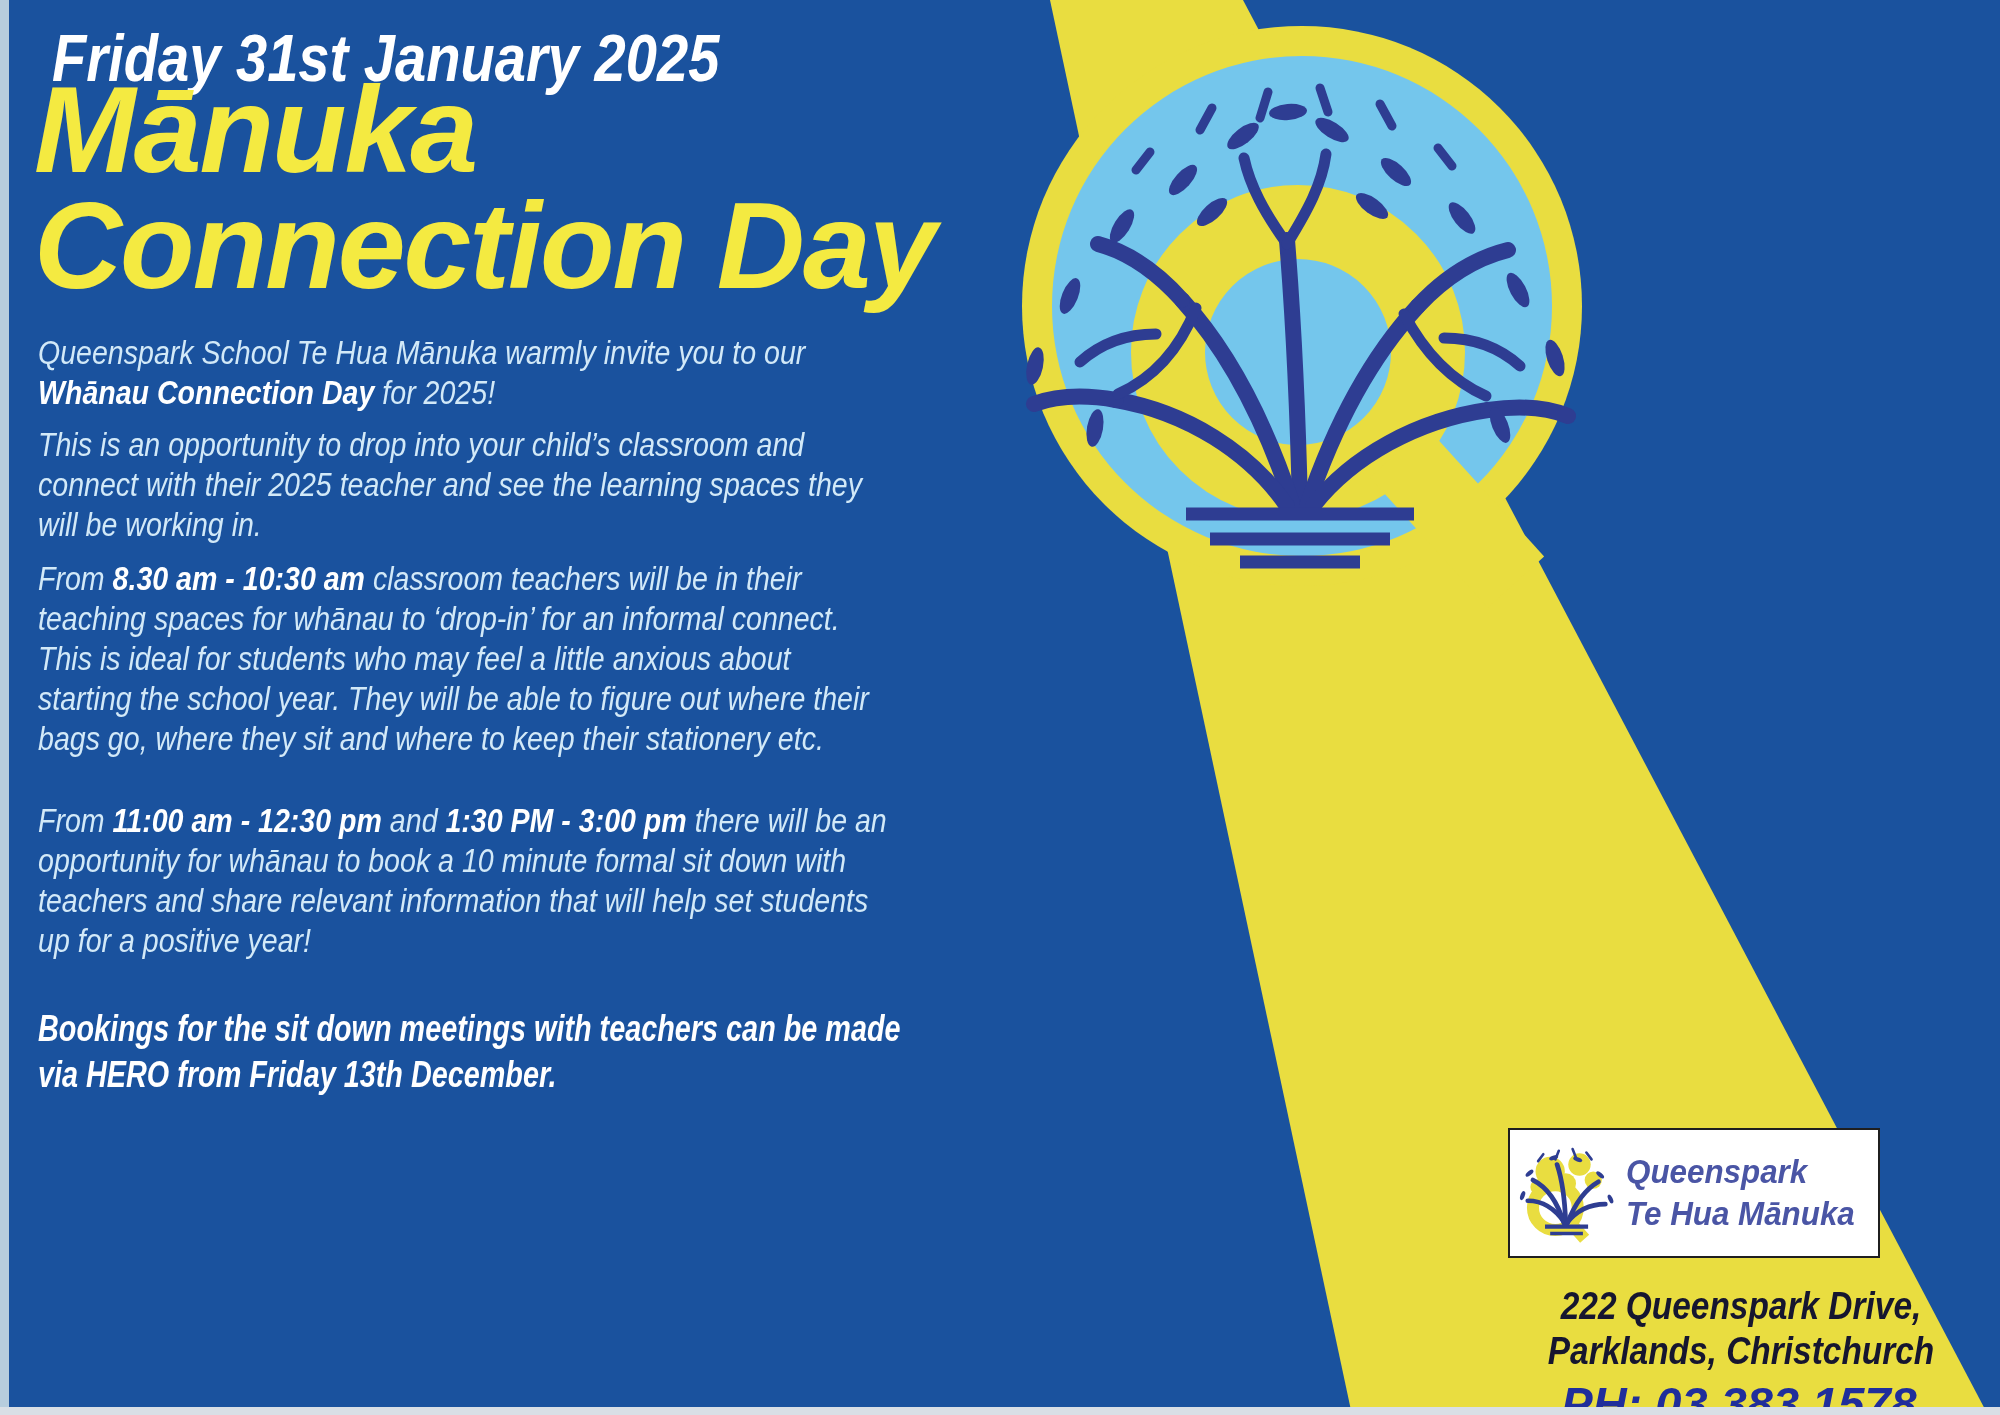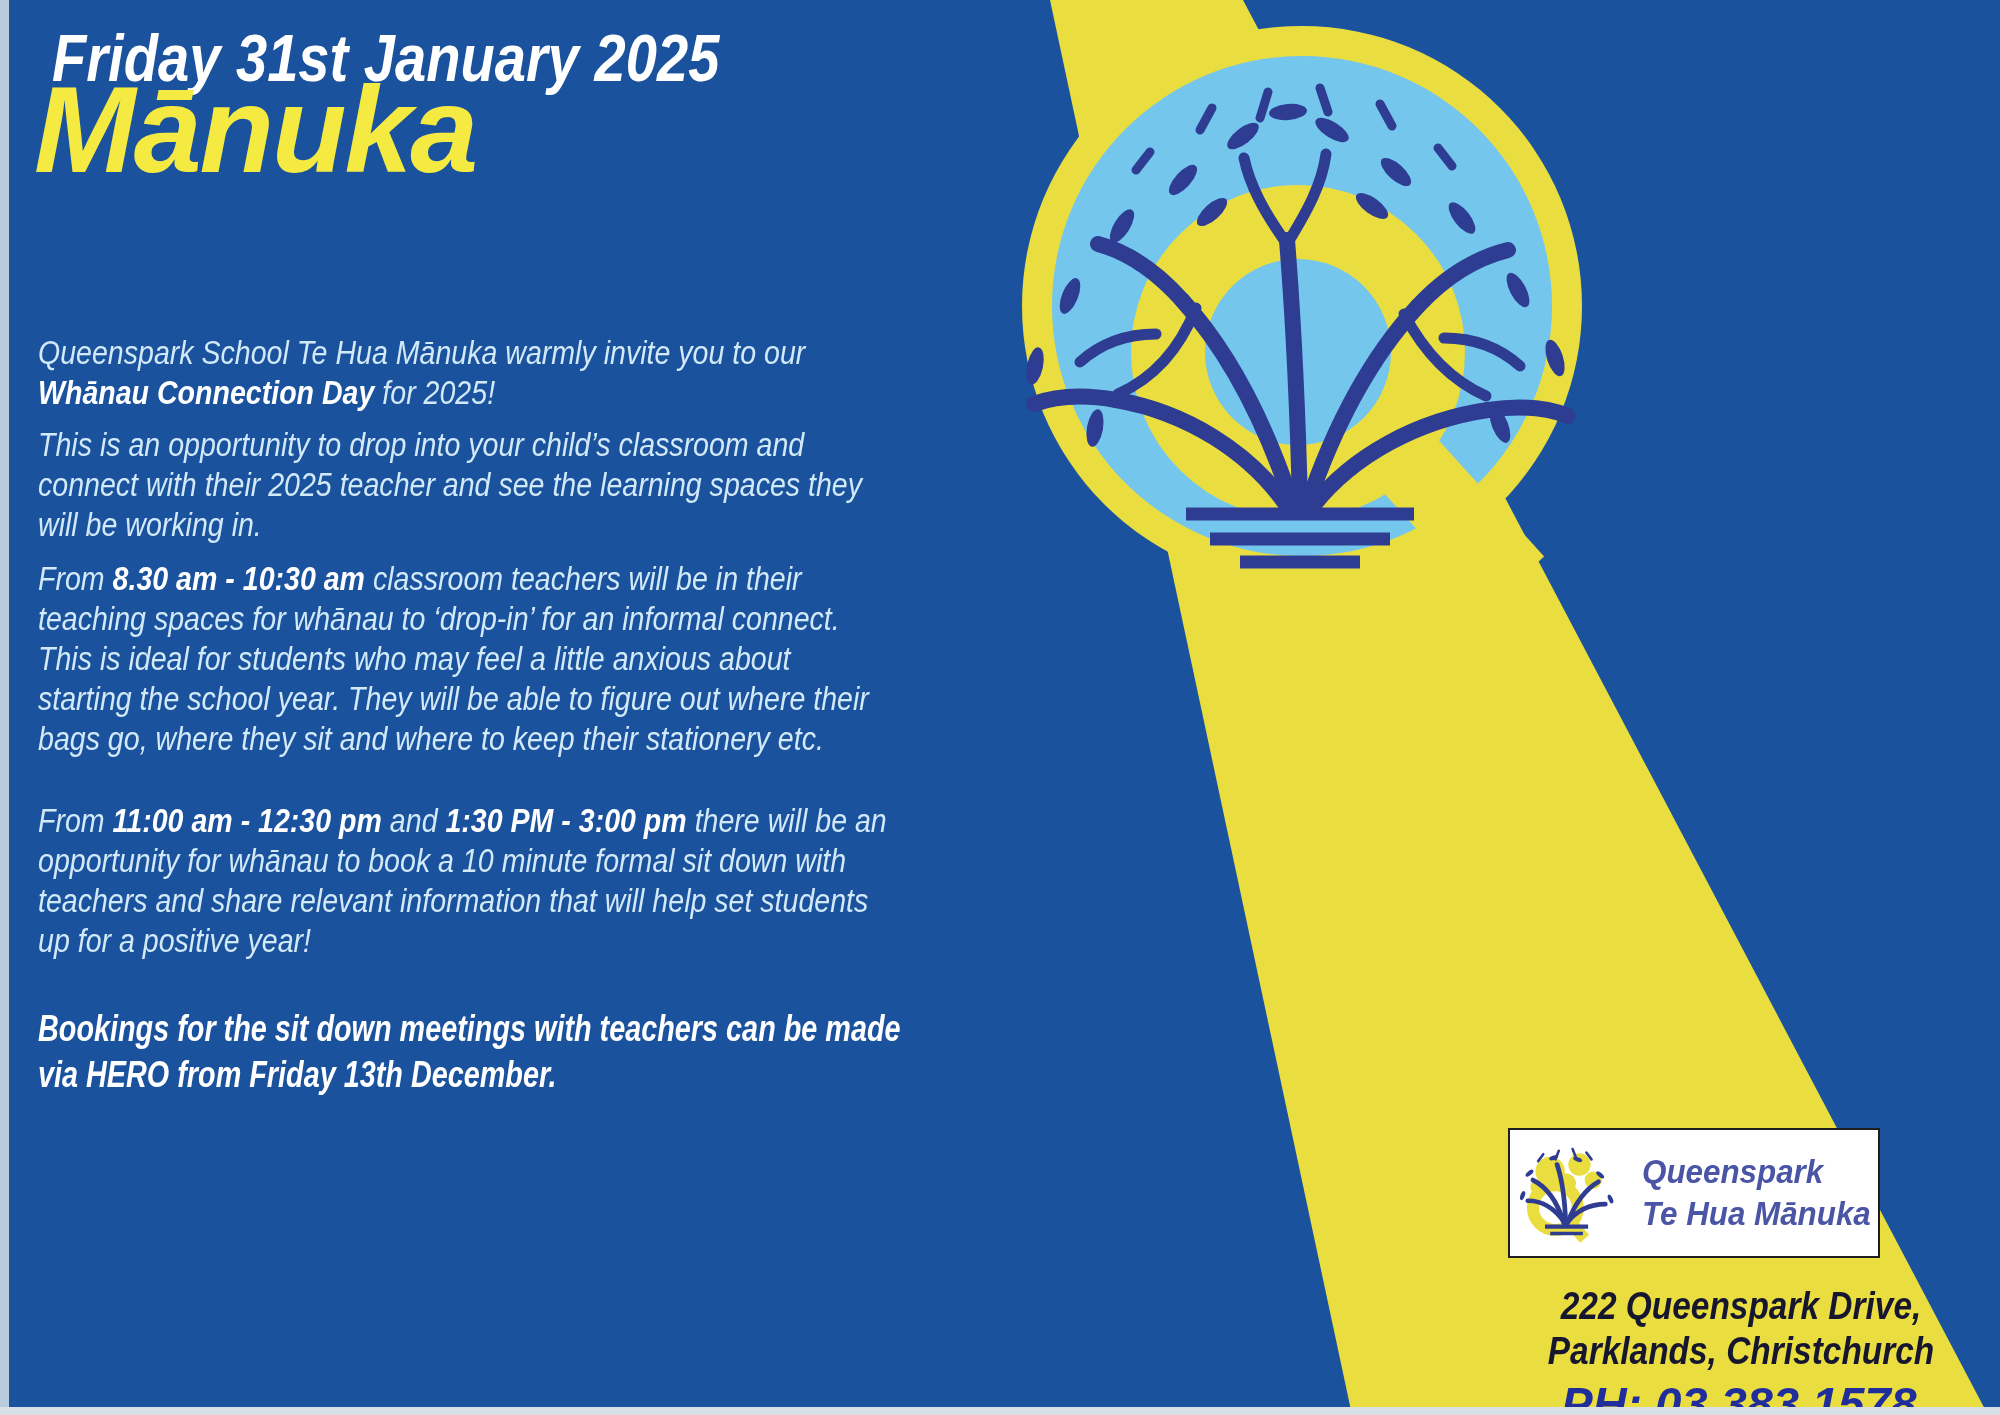--- a/index.html
+++ b/index.html
@@ -55,21 +55,21 @@
   .p-morning{top:558px;}
   .p-afternoon{top:800px;}
   .p-bookings{
     top:1006px;font-weight:700;color:var(--white);
     font-size:36px;line-height:46px;transform:scaleX(.80);
   }
 
   .logo-box{
     position:absolute;left:1508px;top:1128px;width:372px;height:130px;
     background:var(--white);border:2px solid var(--box_border);
-    box-sizing:border-box;display:flex;align-items:center;gap:16px;
+    box-sizing:border-box;display:flex;align-items:center;
   }
   .logo-box svg{width:112px;height:112px;margin-left:4px;flex:0 0 auto;}
   .logo-box .school-name{
     color:var(--logo_text_blue);font-size:33px;font-weight:600;line-height:42px;
     transform:scaleX(.95);transform-origin:0 50%;white-space:nowrap;
   }
 
   .contact{
     position:absolute;left:1500px;top:1284px;width:482px;text-align:center;
   }
@@ -155,20 +155,21 @@
         <path d="M1210,539 H1390"></path>
         <path d="M1240,562 H1360"></path>
       </g>
     </g>
   </svg>
 
   <div class="date-line">Friday 31st January 2025</div>
 
   <div class="title">
     <span class="t1">Mānuka</span>
+    <span class="t2">Connection Day</span>
   </div>
 
   <div class="para p-intro"><span>Queenspark School Te Hua Mānuka warmly invite you to our</span><br><span class="b">Whānau Connection Day</span><span> for 2025!</span></div>
   <div class="para p-opportunity"><span>This is an opportunity to drop into your child’s classroom and</span><br><span>connect with their 2025 teacher and see the learning spaces they</span><br><span>will be working in.</span></div>
   <div class="para p-morning"><span>From </span><span class="b">8.30 am - 10:30 am</span><span> classroom teachers will be in their</span><br><span>teaching spaces for whānau to ‘drop-in’ for an informal connect.</span><br><span>This is ideal for students who may feel a little anxious about</span><br><span>starting the school year. They will be able to figure out where their</span><br><span>bags go, where they sit and where to keep their stationery etc.</span></div>
   <div class="para p-afternoon"><span>From </span><span class="b">11:00 am - 12:30 pm</span><span> and </span><span class="b">1:30 PM - 3:00 pm</span><span> there will be an</span><br><span>opportunity for whānau to book a 10 minute formal sit down with</span><br><span>teachers and share relevant information that will help set students</span><br><span>up for a positive year!</span></div>
   <div class="para p-bookings"><span>Bookings for the sit down meetings with teachers can be made</span><br><span>via HERO from Friday 13th December.</span></div>
 
   <div class="logo-box">
     <svg viewBox="0 0 130 130" aria-hidden="true">

